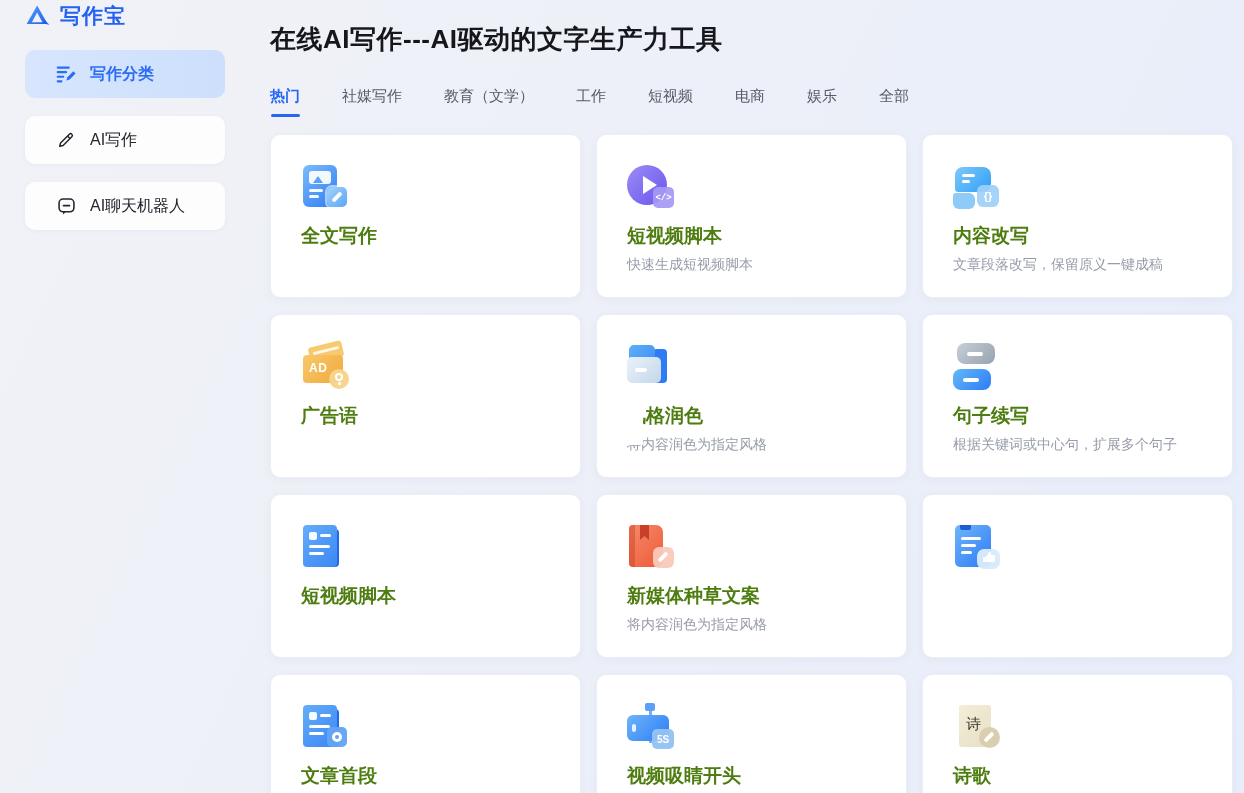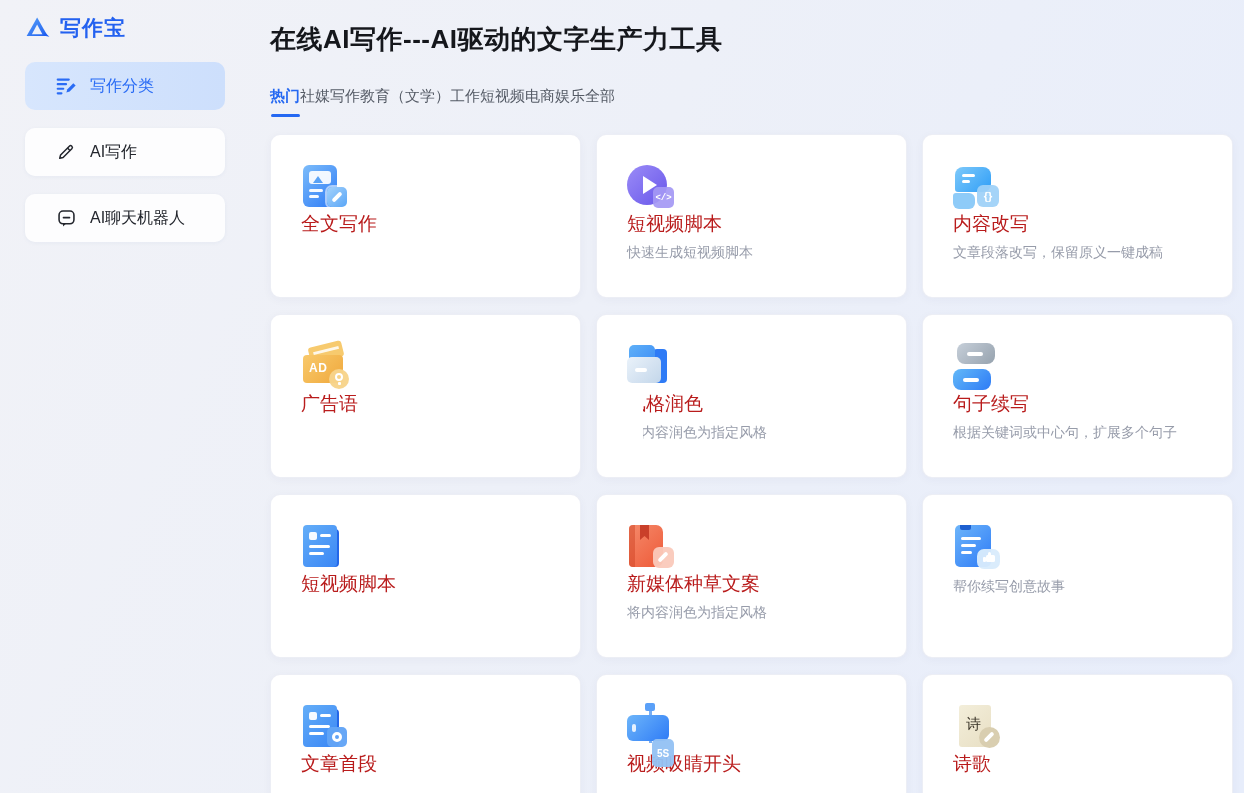--- a/index.html
+++ b/index.html
@@ -4,48 +4,48 @@
 <style>
   html,body{margin:0;padding:0;}
   body{
     width:1244px;height:793px;overflow:hidden;position:relative;
     background:linear-gradient(115deg,#f1f2f7 0%,#edf0f8 45%,#e7edfb 100%);
     font-family:"Liberation Sans","DejaVu Sans",sans-serif;
     -webkit-font-smoothing:antialiased;
   }
   
   .sidebar{position:absolute;left:0;top:0;width:250px;height:100%;}
-  .logo{display:flex;gap:8px;margin:14px 0 0 24px;}
+  .logo{display:flex;gap:8px;margin:2px 0 0 24px;}
   .logo-text{font-size:21px;font-weight:800;color:#2361f0;letter-spacing:1px;}
   .side-nav{margin-top:20px;}
   .side-item{
     width:200px;height:48px;margin:0 0 18px 25px;border-radius:10px;
     display:flex;align-items:center;padding:0 16px 0 30px;box-sizing:border-box;
     background:rgba(255,255,255,.85);box-shadow:0 1px 4px rgba(40,70,140,.05);
     cursor:pointer;
   }
   .side-item.active{background:linear-gradient(90deg,#d7e6fd,#cddffc);box-shadow:none;}
   .s-icon{width:22px;height:22px;display:flex;align-items:center;justify-content:center;margin-right:13px;}
   .s-label{font-size:16px;color:#23262d;}
-  .side-item.active .s-label{color:#2a6cf5;font-weight:400;}
+  .side-item.active .s-label{color:#2a6cf5;font-weight:700;}
   .chev{margin-left:auto;color:#9aa0ab;font-size:19px;line-height:1;transform:translateY(-1px);}
   
   .main{position:absolute;left:270px;top:0;width:963px;}
   .page-title{margin:22px 0 0;font-size:26px;font-weight:700;color:#15171c;letter-spacing:.5px;}
-  .tabs{display:flex;margin-top:30px;align-items:center;}
+  .tabs{display:flex;gap:42px;margin-top:30px;align-items:center;}
   .tab{position:relative;font-size:15px;color:#555b66;padding-bottom:11px;cursor:pointer;white-space:nowrap;}
   .tab.active{color:#2468f2;font-weight:700;}
   .tab.active::after{content:"";position:absolute;left:1px;bottom:0;width:29px;height:3.5px;border-radius:2px;background:#2468f2;}
   .grid{margin-top:17px;display:grid;grid-template-columns:repeat(3,311px);column-gap:15px;row-gap:16px;}
   .card{
     position:relative;height:164px;background:#fff;border-radius:10px;box-sizing:border-box;
     border:1px solid rgba(226,229,239,.65);box-shadow:0 2px 10px rgba(40,60,110,.04);
     padding:28px 26px 0 30px;cursor:pointer;overflow:visible;
   }
-  .c-title{font-size:19px;font-weight:400;color:#b91c1c;}
+  .c-title{margin-top:12px;font-size:19px;font-weight:700;color:#4d7c0f;}
   .c-desc{margin-top:7px;font-size:14px;color:#979caa;}
   .artifact{position:absolute;left:20px;top:78px;width:26px;height:52px;background:#fff;z-index:3;}
   
   .ci{position:relative;width:48px;height:48px;}
   .ci div,.ci span{position:absolute;box-sizing:border-box;}
   .badge-txt{position:static !important;}
   
   .dp-doc{left:2px;top:2px;width:34px;height:42px;border-radius:6px;background:linear-gradient(135deg,#7cbcfa,#2e7bf6);}
   .dp-img{left:8px;top:8px;width:22px;height:13px;border-radius:3px;background:rgba(255,255,255,.92);}
   .dp-mt{left:12px;top:13px;width:0;height:0;border-left:5px solid transparent;border-right:5px solid transparent;border-bottom:7px solid #5aa2f5;}
@@ -105,21 +105,21 @@
   .sy-th2{left:30px;top:34px;width:3px;height:5px;border-radius:1px;background:#fff;}
   .sy-th3{left:35px;top:29px;width:3px;height:4px;border-radius:2px;background:#fff;}
   
   .fp-badge{left:26px;top:24px;width:20px;height:20px;border-radius:5px;background:rgba(98,164,246,.97);}
   .fp-gear{left:31px;top:29px;width:10px;height:10px;border:3px solid #fff;border-radius:50%;}
   
   .vo-pinline{left:22px;top:2px;width:2.5px;height:38px;background:#79aef3;}
   .vo-pinhead{left:18px;top:0;width:10px;height:8px;border-radius:2px;background:#5aa0f8;}
   .vo-body{left:0;top:12px;width:42px;height:26px;border-radius:6px;background:linear-gradient(135deg,#6db5fa,#2e7bf6);}
   .vo-dot{left:5px;top:21px;width:4px;height:8px;border-radius:2px;background:rgba(255,255,255,.85);}
-  .vo-badge{left:25px;top:36px;width:22px;height:28px;border-radius:5px;background:rgba(148,194,244,.96);display:flex;align-items:center;justify-content:center;color:#fff;font-size:10px;font-weight:700;}
+  .vo-badge{left:25px;top:26px;width:22px;height:20px;border-radius:5px;background:rgba(148,194,244,.96);display:flex;align-items:center;justify-content:center;color:#fff;font-size:10px;font-weight:700;}
   
   .pm-paper{left:6px;top:2px;width:32px;height:42px;border-radius:3px;background:linear-gradient(135deg,#f3eeda,#e8dfc4);}
   .pm-char{left:13px;top:12px;color:#3a3428;font-size:15px;font-family:"Liberation Serif","DejaVu Serif",serif;}
   .pm-badge{left:26px;top:24px;width:21px;height:21px;border-radius:50%;background:#d9ceb0;}
   .pm-pen{left:34px;top:28px;width:4px;height:12px;border-radius:2px;background:#fff;transform:rotate(45deg);}
 </style>
 </head>
 <body>
 
 <div class="sidebar">
@@ -278,21 +278,20 @@
           <div class="sy-doc"></div>
           <div class="sy-top"></div>
           <div class="sy-l1"></div>
           <div class="sy-l2"></div>
           <div class="sy-l3"></div>
           <div class="sy-badge"></div>
           <div class="sy-th1"></div>
           <div class="sy-th2"></div>
           <div class="sy-th3"></div>
         </div>
-        <div class="c-desc">帮你续写创意故事</div>
       </div>
       <div class="card">
         <div class="ci">
           <div class="lt-back"></div>
           <div class="lt-front"></div>
           <div class="lt-sq"></div>
           <div class="lt-l0"></div>
           <div class="lt-l1"></div>
           <div class="lt-l2"></div>
           <div class="fp-badge"></div>

